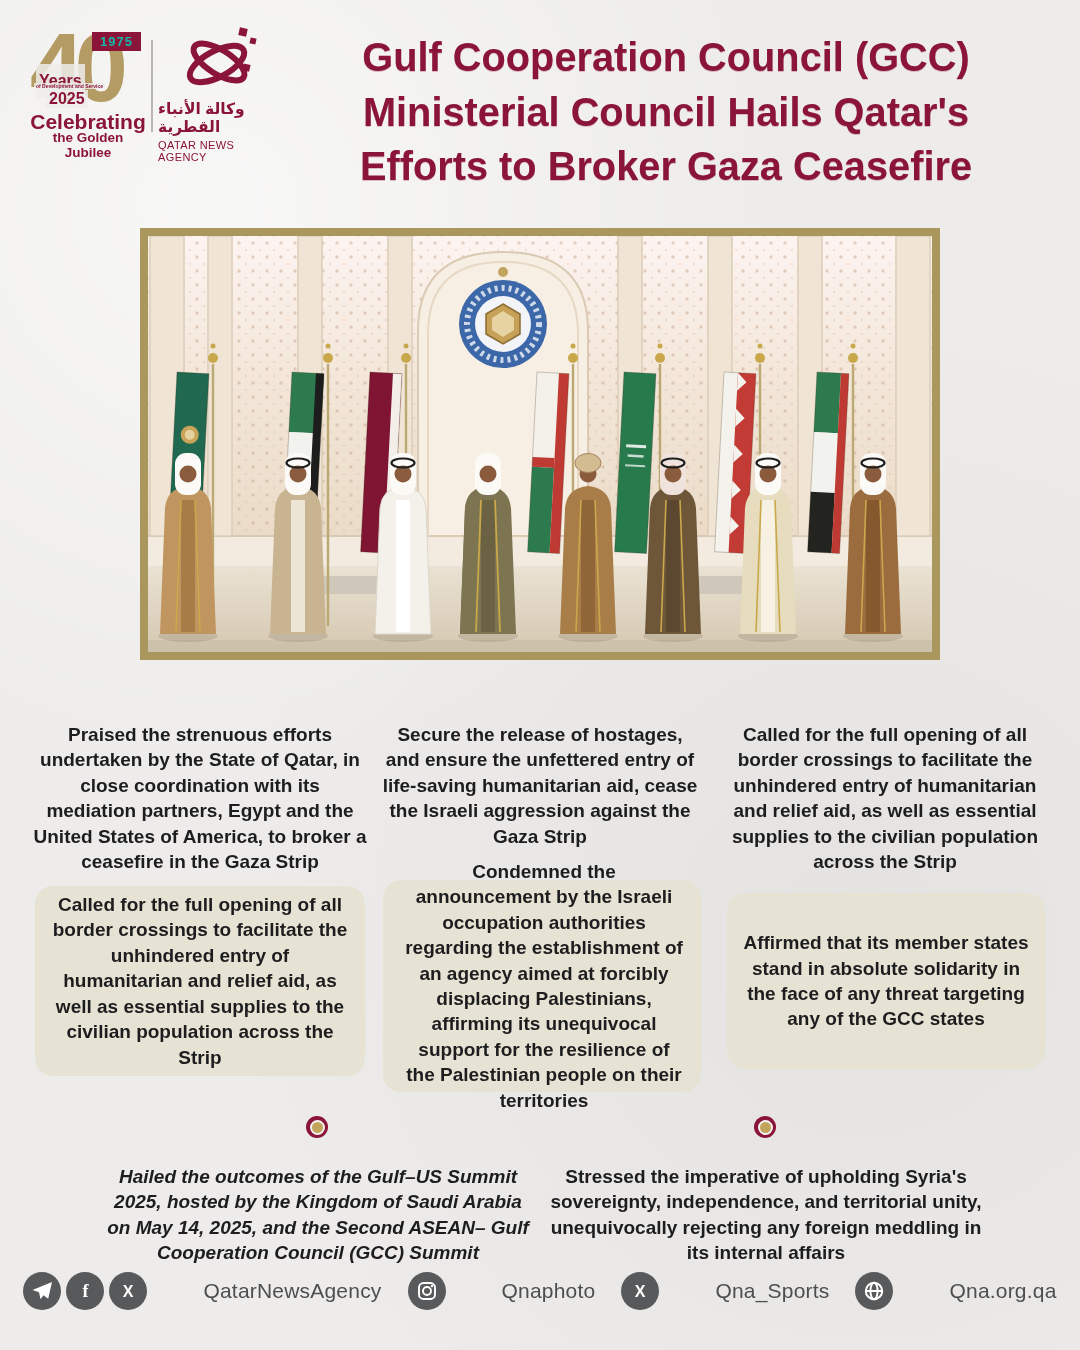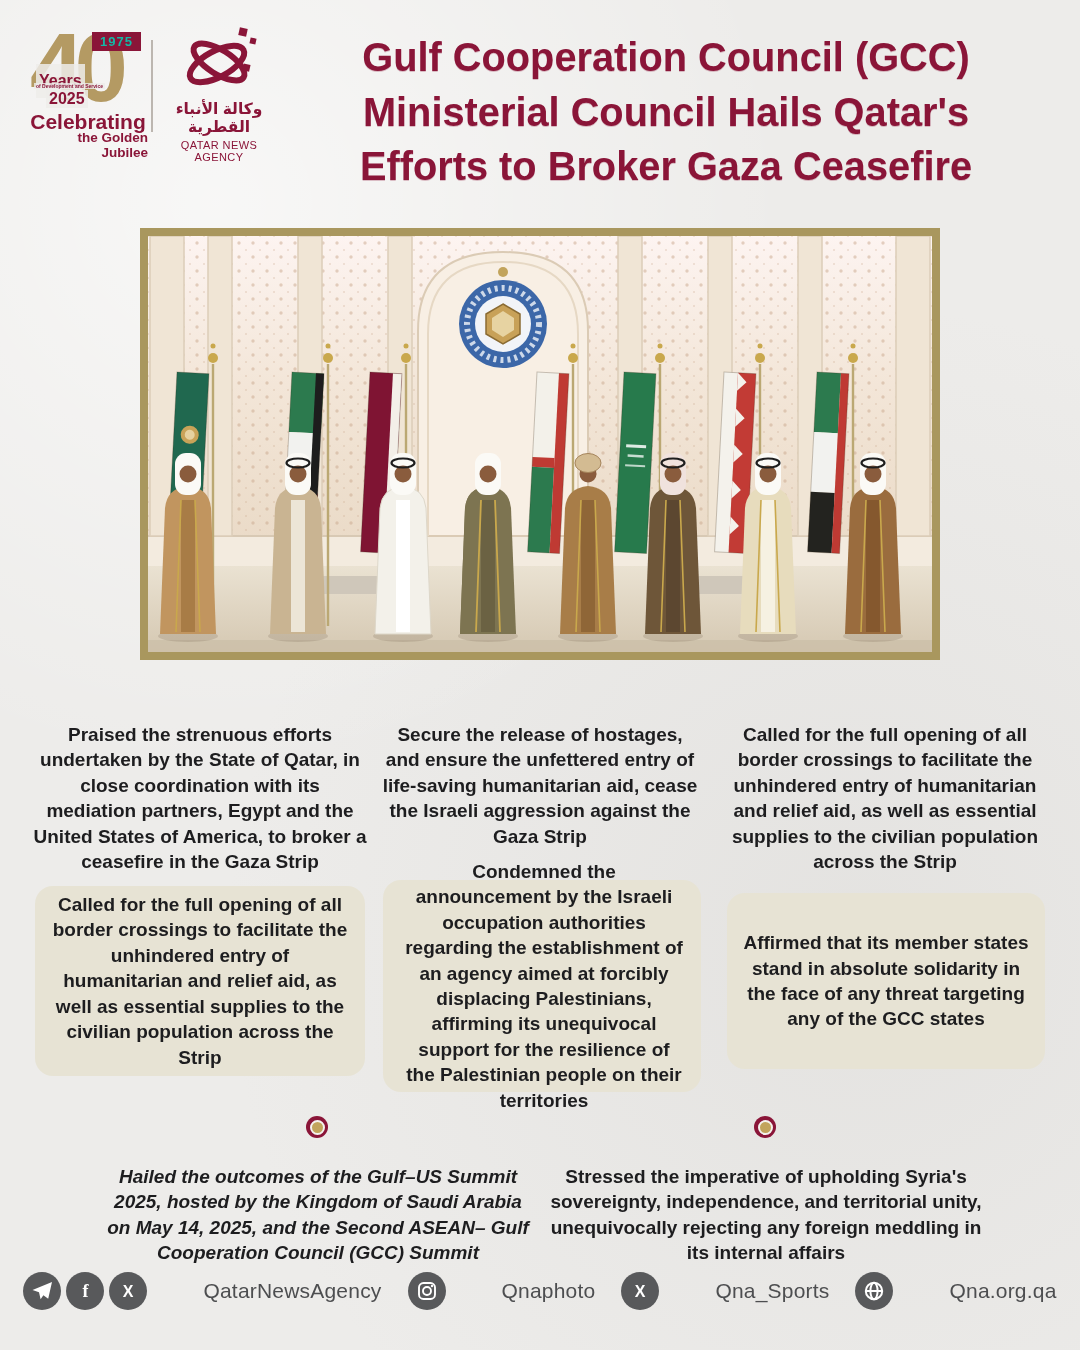--- a/index.html
+++ b/index.html
@@ -15,24 +15,24 @@
   .jubilee .chip1975{position:absolute;left:64px;top:6px;background:#8A1538;color:#14b8a6;
       font-size:13px;font-weight:700;padding:2px 8px;letter-spacing:1px;}
   .jubilee .years{position:absolute;left:8px;top:38px;font-size:16px;font-weight:700;color:#8A1538;
       background:rgba(237,236,234,.85);padding:8px 3px;}
   .jubilee .tagline{position:absolute;left:6px;top:57px;font-size:5px;font-weight:700;color:#8A1538;
       background:rgba(237,236,234,.8);padding:0 2px;white-space:nowrap;}
   .jubilee .y2025{position:absolute;left:18px;top:64px;font-size:16px;font-weight:700;color:#8A1538;
       background:rgba(237,236,234,.85);padding:0 3px;}
   .jubilee .celebrating{position:absolute;left:0;top:84px;width:120px;text-align:center;
       font-size:21px;font-weight:800;color:#8A1538;}
-  .jubilee .goldenjubilee{position:absolute;left:0;top:104px;width:120px;text-align:right;
+  .jubilee .goldenjubilee{position:absolute;left:0;top:104px;width:120px;text-align:center;
       font-size:13.5px;font-weight:800;color:#8A1538;}
   .hdr-divider{position:absolute;left:151px;top:40px;width:2px;height:92px;background:#bcb6b0;}
-  .qna{position:absolute;left:158px;top:26px;width:122px;text-align:center;}
+  .qna{position:absolute;left:158px;top:26px;width:122px;text-align:left;}
   .qna .swirl{display:block;margin:0 auto;}
   .qna .ar{font-size:15.5px;font-weight:700;color:#8A1538;margin-top:2px;direction:rtl;}
   .qna .en{font-size:11px;font-weight:400;color:#8A1538;letter-spacing:.4px;margin-top:3px;}
   .title{position:absolute;left:272px;top:30px;width:788px;text-align:center;
       color:#8A1538;font-weight:800;font-size:41px;line-height:1.33;transform:scaleX(.97);
       text-shadow:0 1px 0 rgba(138,21,56,.25);}
   
   .photo{position:absolute;left:140px;top:228px;width:800px;height:432px;box-sizing:border-box;
       border:8px solid #a9975e;background:#f6ece2;}
   .photo svg{display:block;}

